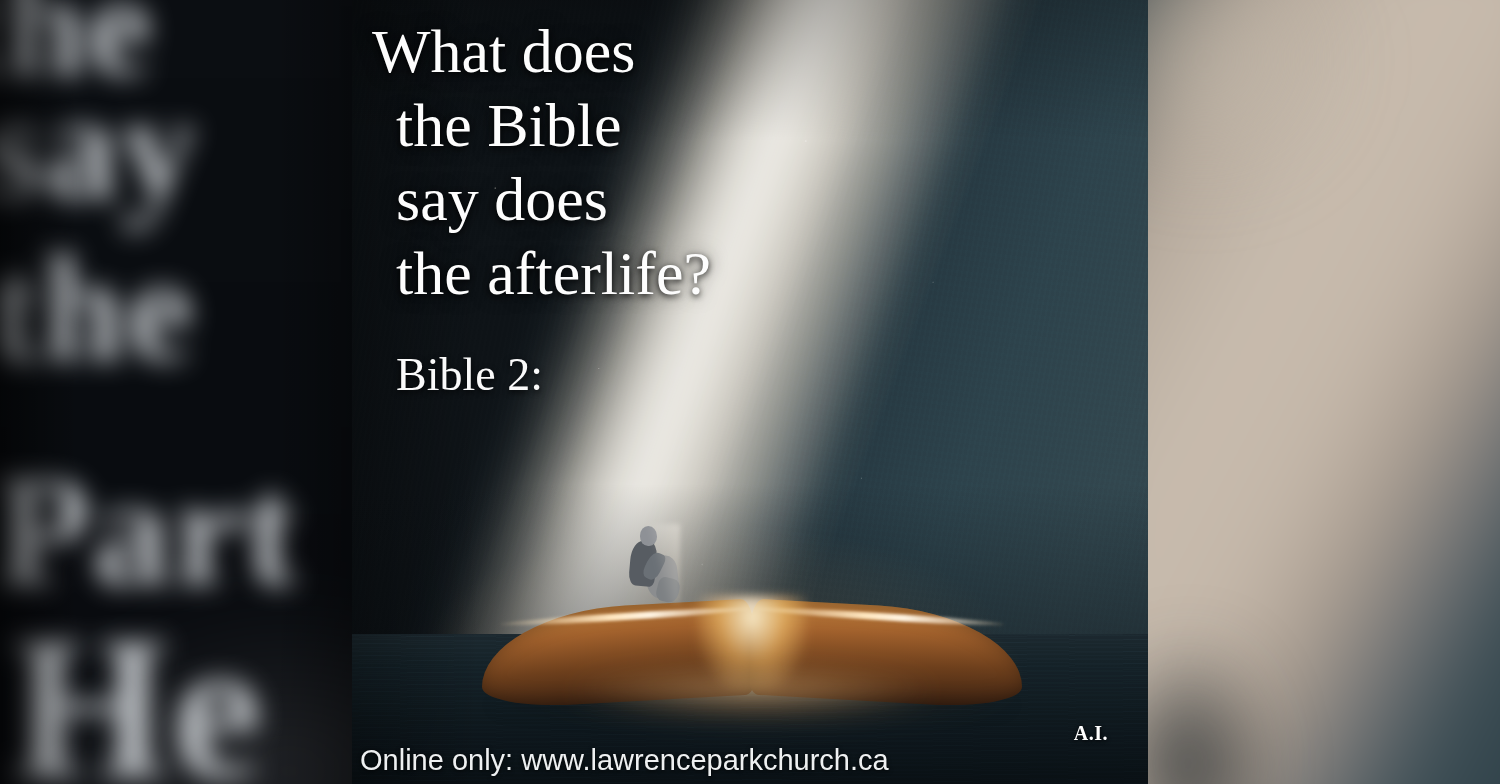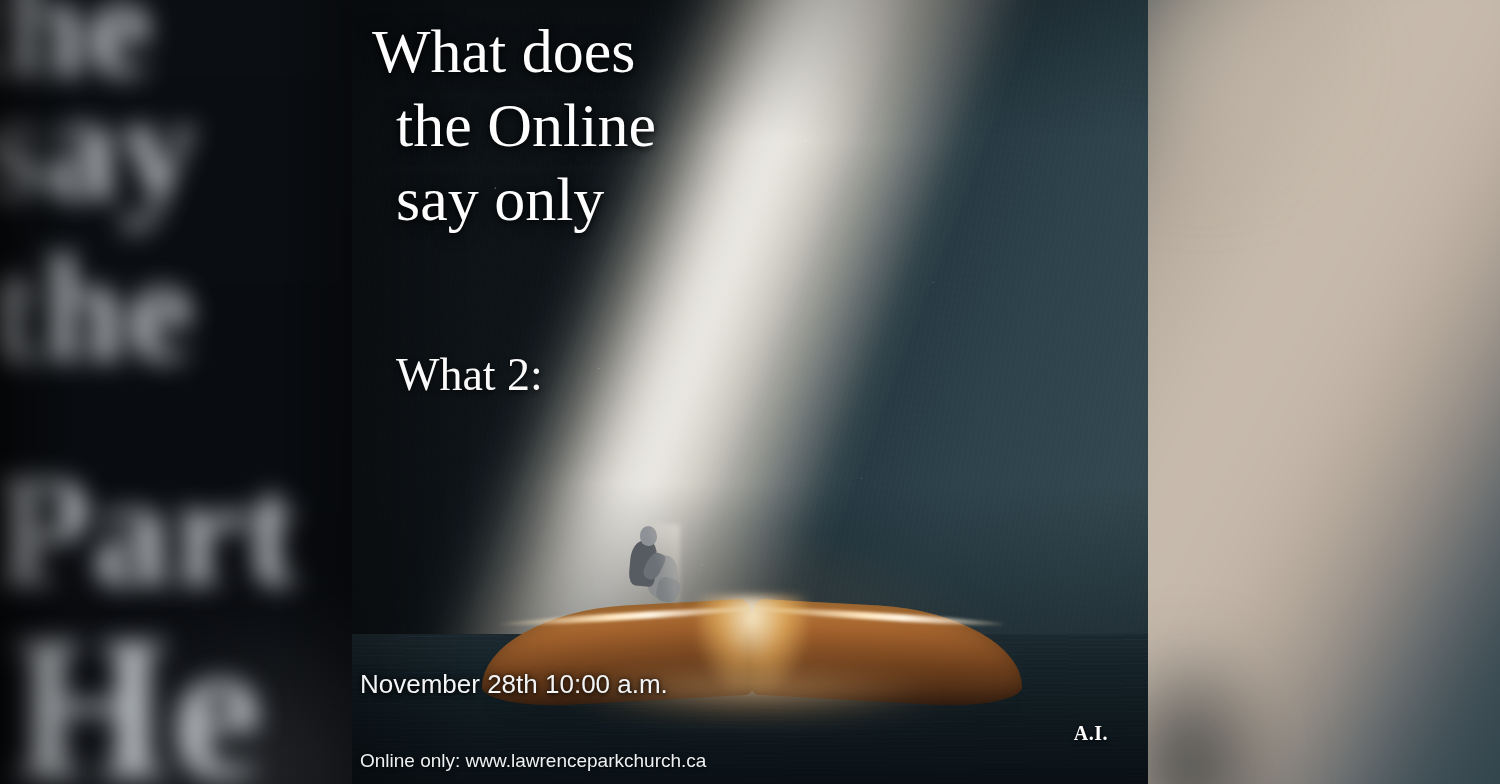--- a/index.html
+++ b/index.html
@@ -302,21 +302,21 @@
     position:absolute; left:8px; top:668px;
     color:#f3f4f5;
     font-size:26px; line-height:33px; font-weight:400;
     text-shadow:0 1px 4px rgba(0,0,0,0.9), 0 0 10px rgba(0,0,0,0.6);
   }
   .schedule div{ display:block; }
 
   .online-line{
     position:absolute; left:8px; top:746px;
     color:#eef0f1;
-    font-size:19px; line-height:29px;
+    font-size:29px; line-height:29px;
     text-shadow:0 1px 4px rgba(0,0,0,0.9);
     text-align:center;
   }
 
   .signature{
     position:absolute; right:40px; top:722px;
     color:#ffffff;
     font-family:"Liberation Serif", serif;
     font-size:20px; letter-spacing:.5px;
     text-shadow:0 1px 4px rgba(0,0,0,0.9);
@@ -384,28 +384,28 @@
       <div class="fig-head"></div>
       <div class="fig-rim"></div>
     </div>
 
     <div class="poster-vignette"></div>
 
     <div class="poster-text">
 
       <div class="headline">
         <span class="l1">What does</span>
-        <span class="l2">the Online</span>
-        <span class="l3">say only</span>
+        <span class="l2">the Bible</span>
+        <span class="l3">say does</span>
+        <span class="l4">the afterlife?</span>
       </div>
 
-      <div class="part-label">What 2:</div>
+      <div class="part-label">Bible 2:</div>
 
       <div class="schedule">
-        <div>November 28th 10:00 a.m.</div>
       </div>
 
       <div class="online-line">Online only: www.lawrenceparkchurch.ca</div>
 
       <div class="signature">A.I.</div>
     </div>
 
   </div>
 </div>
 

